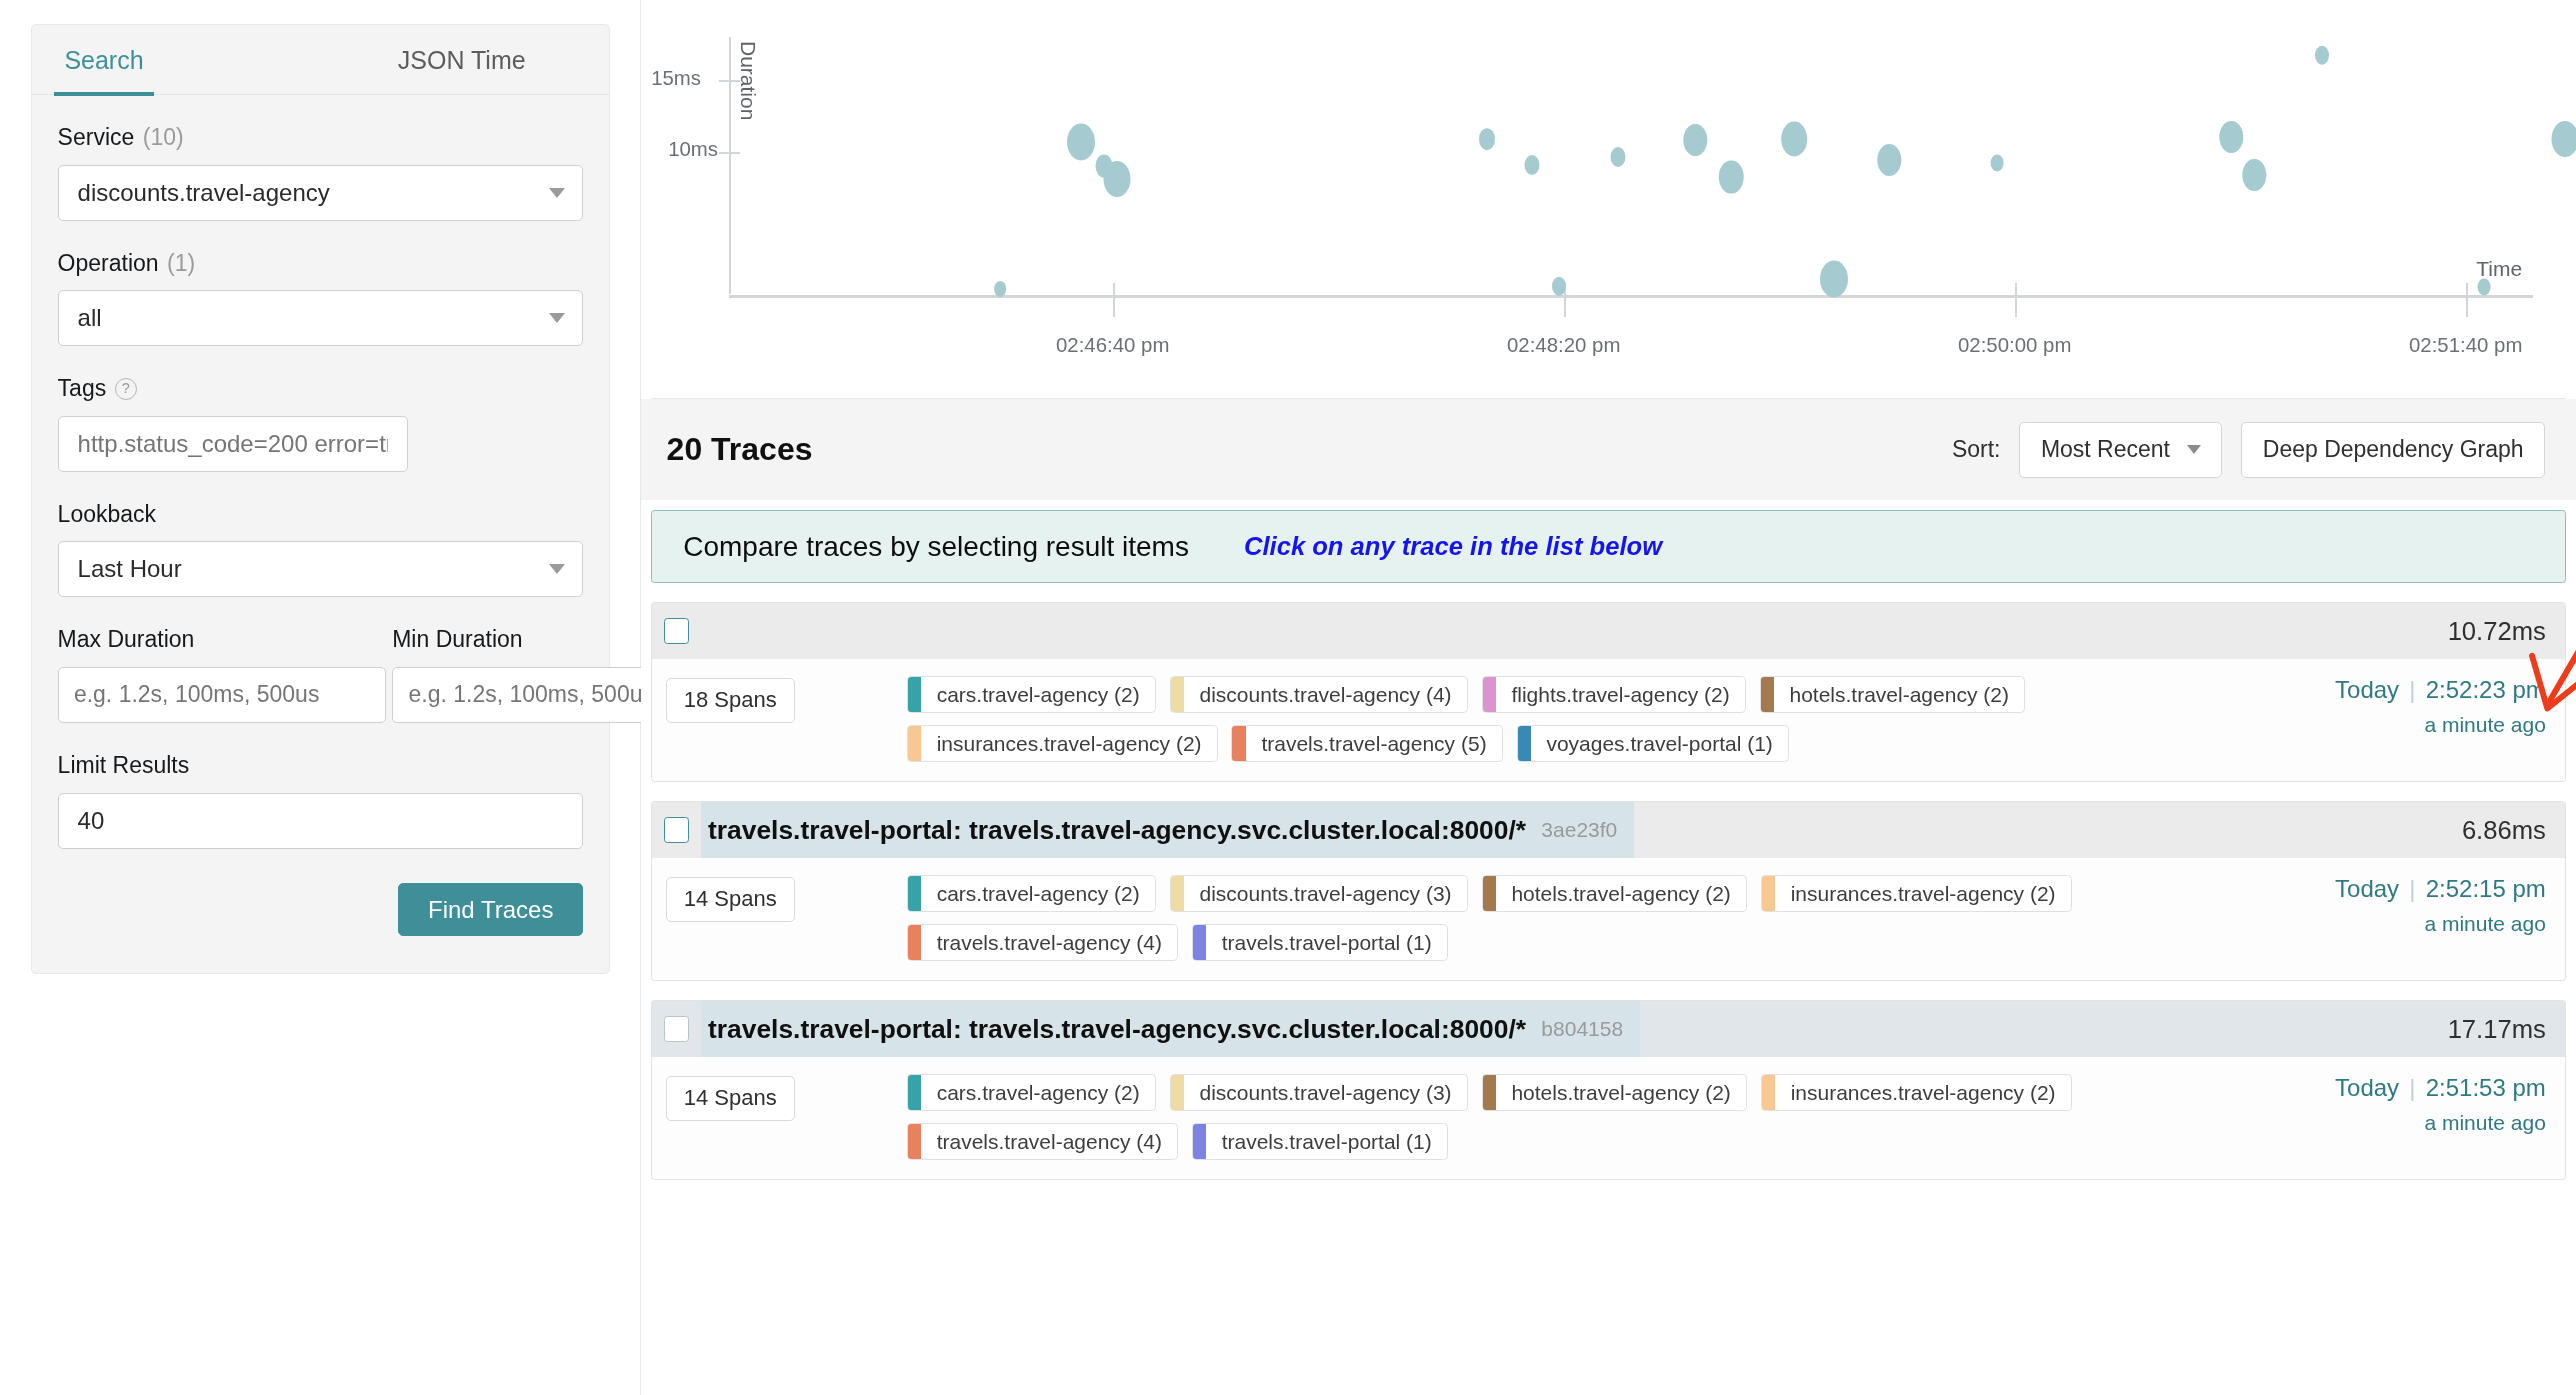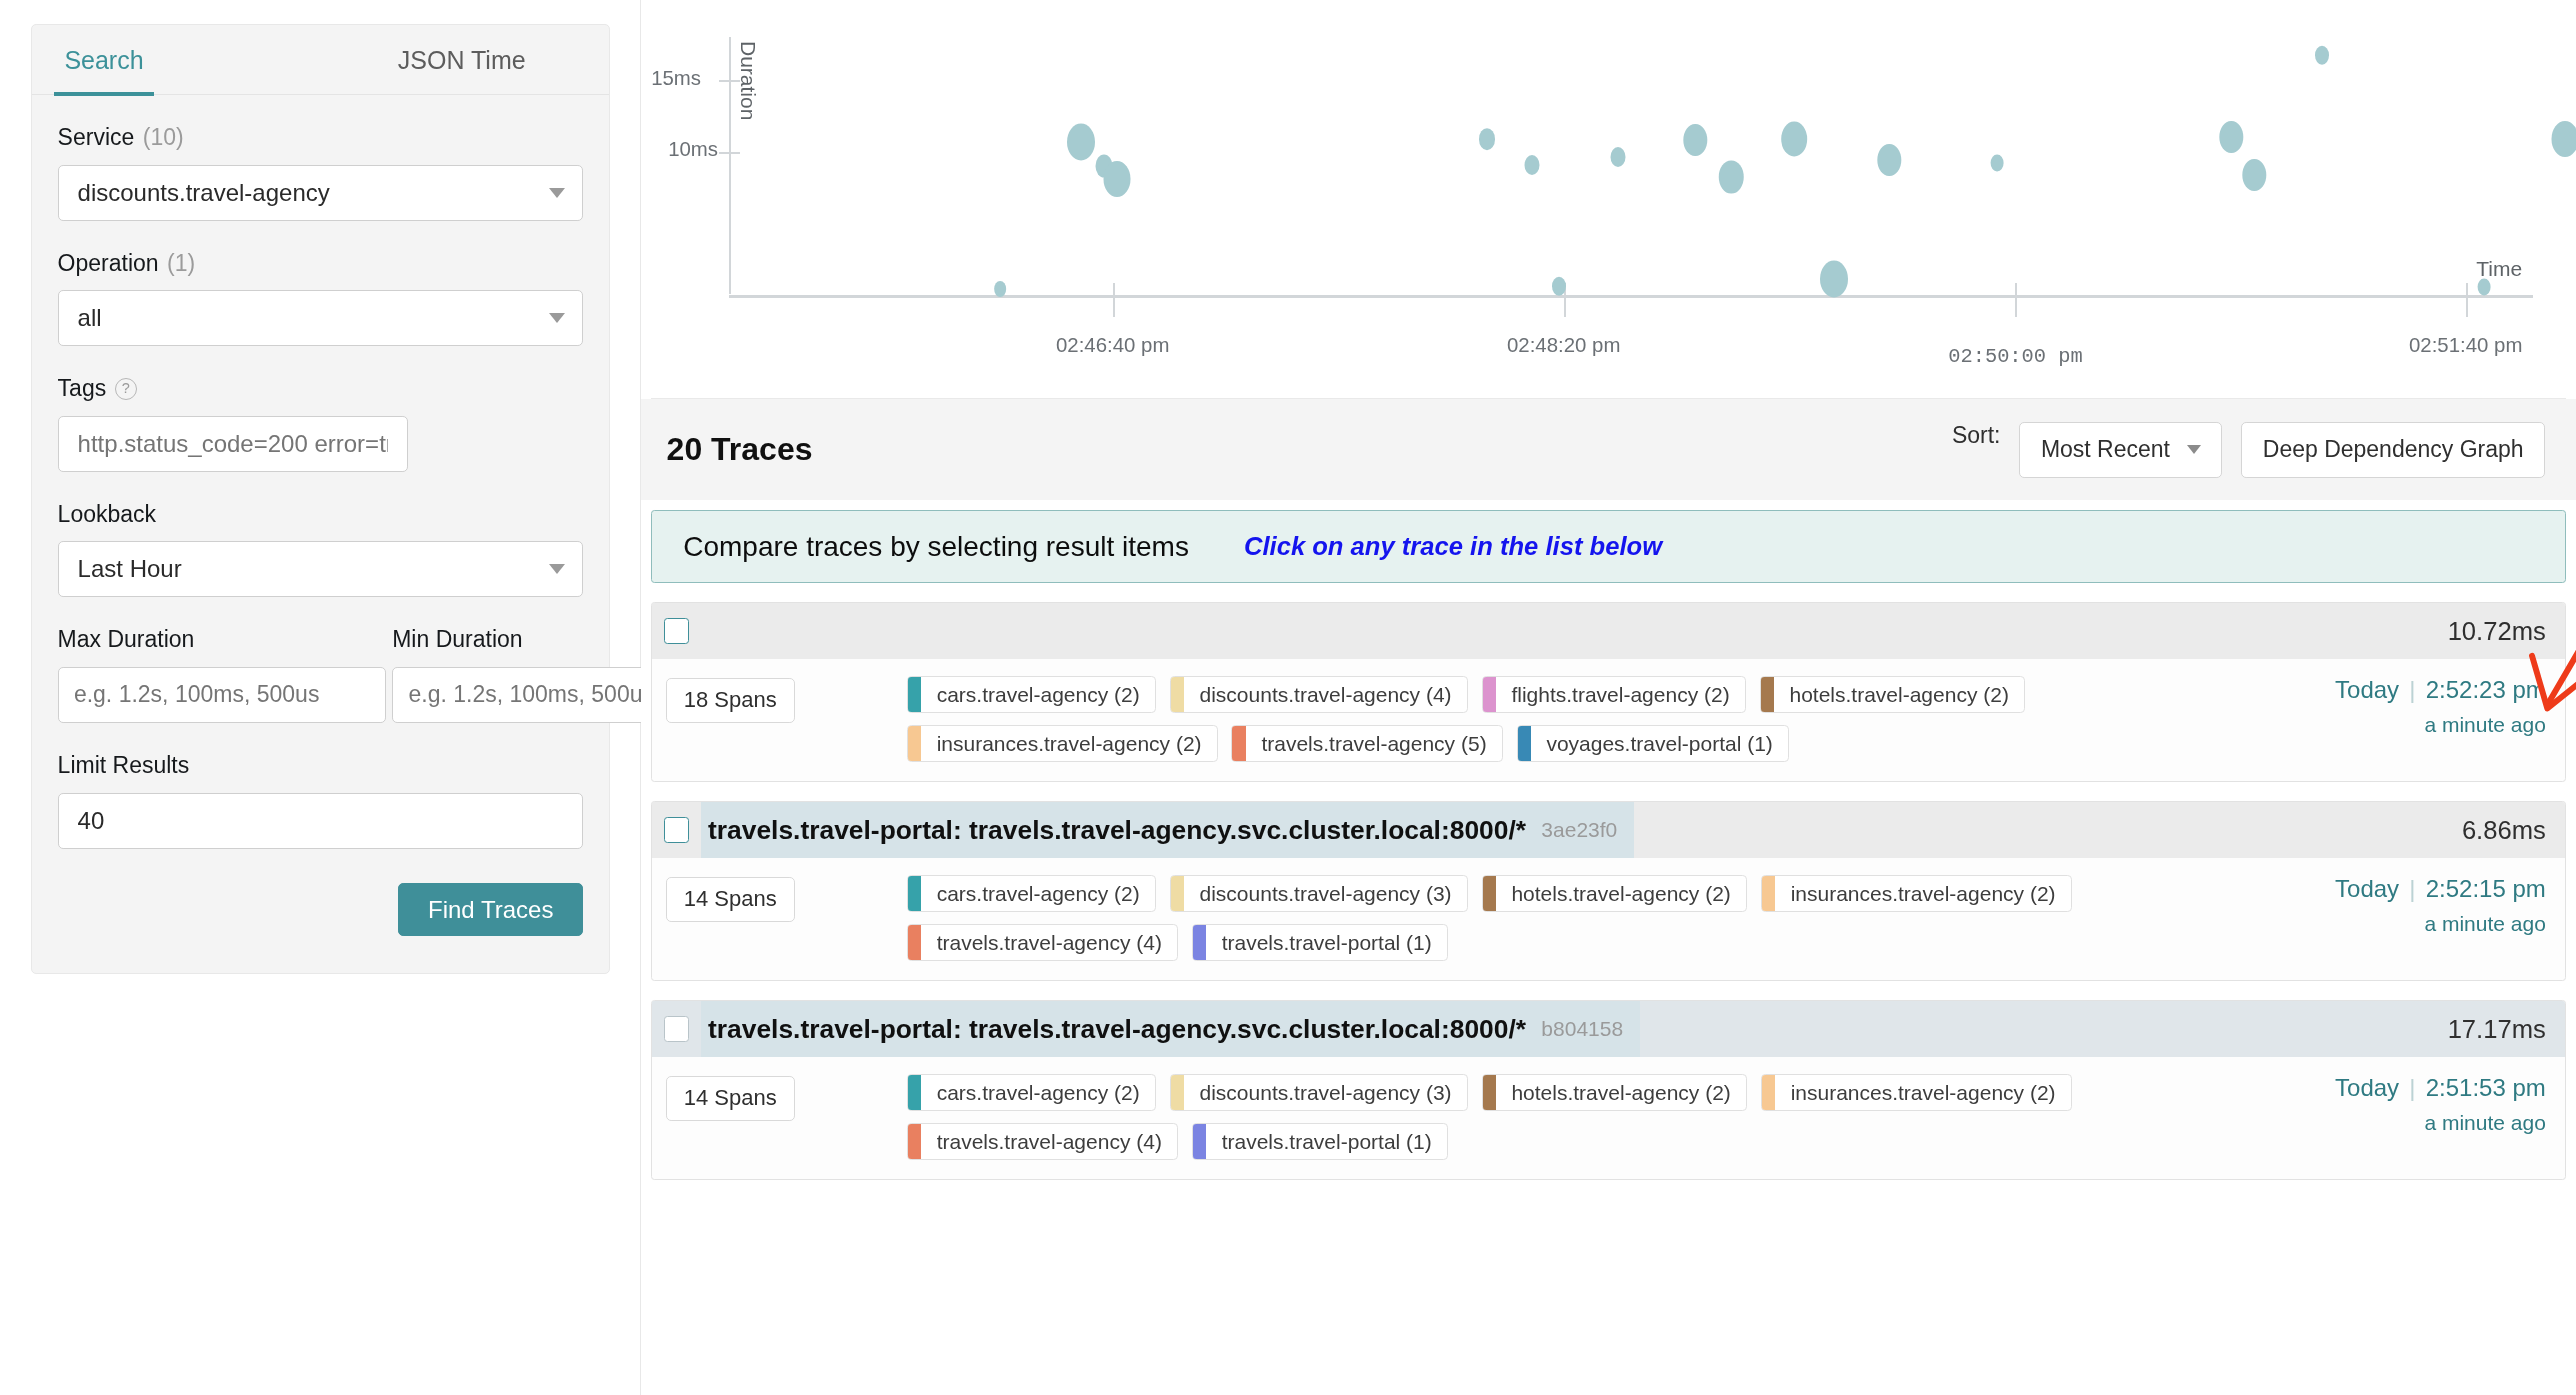--- a/index.html
+++ b/index.html
@@ -140,21 +140,21 @@
   .tickmark { position: absolute; background: #d2d6d9; }
 
   
   .traces-head {
     height: 101px;
     display: flex; align-items: center;
     padding: 0 31px 0 25.6px;
     background: #f4f4f4;
   }
   .traces-count { font-size: 32px; font-weight: bold; color: #101010; }
-  .traces-head-right { margin-left: auto; display: flex; gap: 19px; }
+  .traces-head-right { margin-left: auto; display: flex; align-items: center; gap: 19px; }
   .sort-label { font-size: 23px; color: #2f2f2f; }
   .pill-btn {
     height: 56px;
     background: #ffffff;
     border: 0.9px solid #d5d5d5;
     border-radius: 5.1px;
     font-size: 23px;
     color: #2f2f2f;
     display: flex; align-items: center;
     padding: 0 20.4px;
@@ -380,21 +380,21 @@
           <div class="tickmark" style="left:68px;top:147px;width:20.4px;height:1.7px;"></div>
           <div class="ytick-label" style="left:17px;top:133px;">10ms</div>
           <div class="tickmark" style="left:68px;top:75px;width:20.4px;height:1.7px;"></div>
           <div class="ytick-label" style="left:0px;top:62px;">15ms</div>
           <div class="axis-name vertical" style="left:85px;top:36px;">Duration</div>
           <div class="tickmark" style="left:462px;top:278px;width:1.7px;height:34px;"></div>
           <div class="xtick-label" style="left:395px;top:329px;width:133px;text-align:center;">02:46:40 pm</div>
           <div class="tickmark" style="left:913px;top:278px;width:1.7px;height:34px;"></div>
           <div class="xtick-label" style="left:846px;top:329px;width:133px;text-align:center;">02:48:20 pm</div>
           <div class="tickmark" style="left:1364px;top:278px;width:1.7px;height:34px;"></div>
-          <div class="xtick-label" style="left:1297px;top:340px;width:133px;text-align:center;font-family:Liberation Mono, monospace;">02:50:00 pm</div>
+          <div class="xtick-label" style="left:1297px;top:329px;width:133px;text-align:center;">02:50:00 pm</div>
           <div class="tickmark" style="left:1815px;top:278px;width:1.7px;height:34px;"></div>
           <div class="xtick-label" style="left:1748px;top:329px;width:133px;text-align:center;">02:51:40 pm</div>
           <div class="axis-name" style="left:1825px;top:252px;">Time</div>
           <div class="dot" style="left:349px;top:284px;width:11.7px;height:16px;"></div>
           <div class="dot" style="left:430px;top:137px;width:28px;height:37px;"></div>
           <div class="dot" style="left:453px;top:161px;width:17px;height:23px;"></div>
           <div class="dot" style="left:466px;top:174px;width:27px;height:36px;"></div>
           <div class="dot" style="left:836px;top:134px;width:16px;height:21.6px;"></div>
           <div class="dot" style="left:881px;top:160px;width:15px;height:20px;"></div>
           <div class="dot" style="left:908px;top:281px;width:14px;height:18.7px;"></div>

